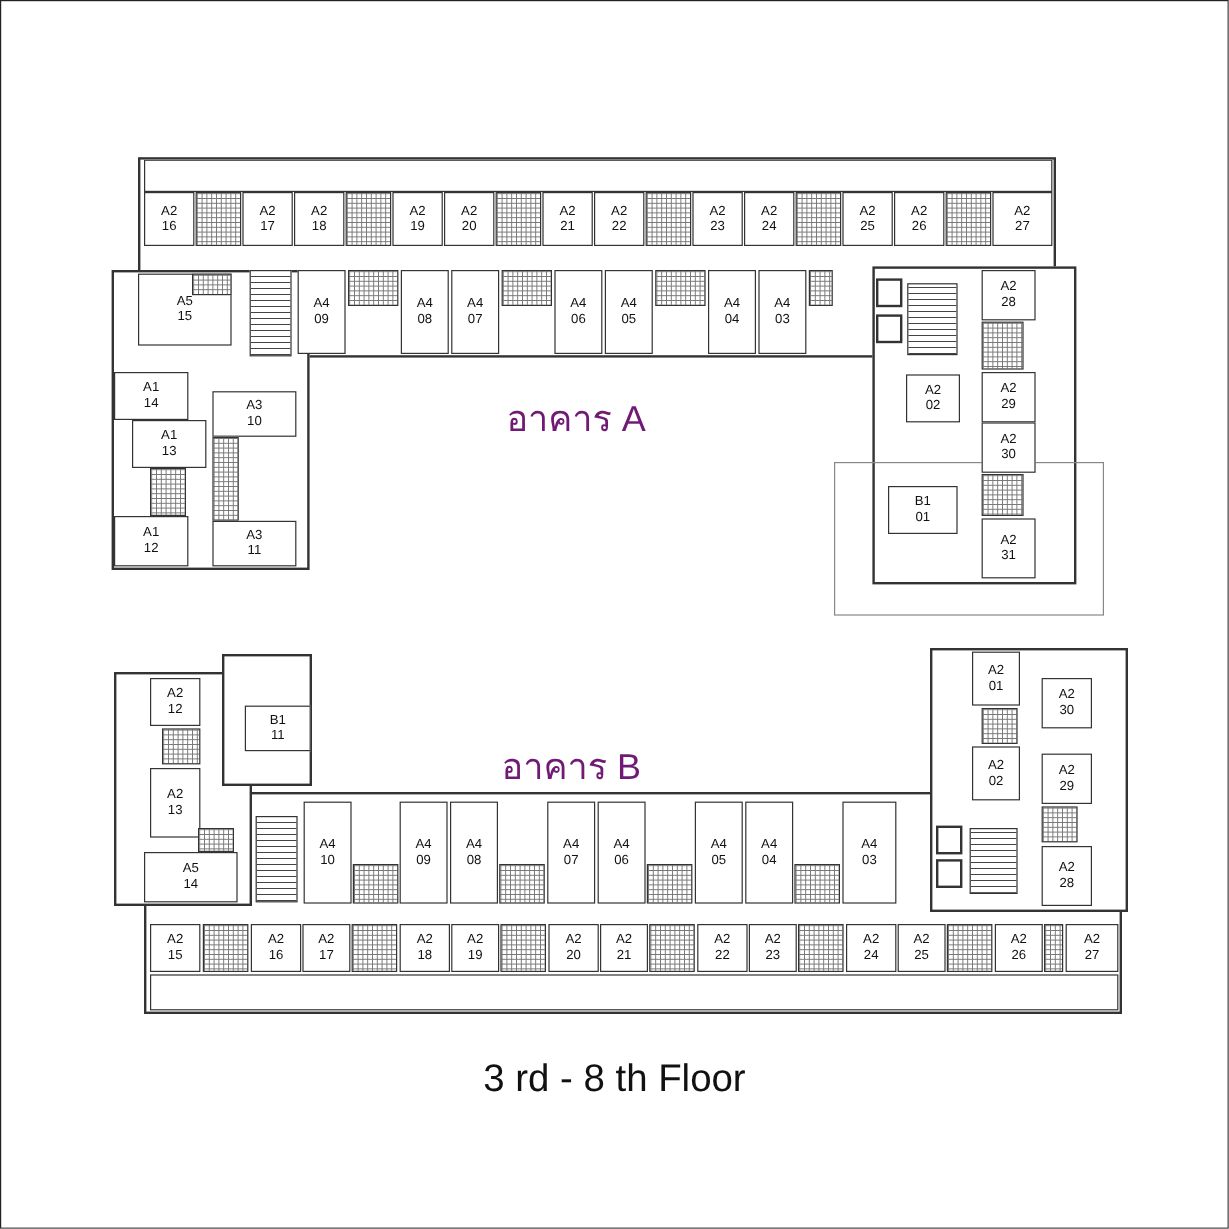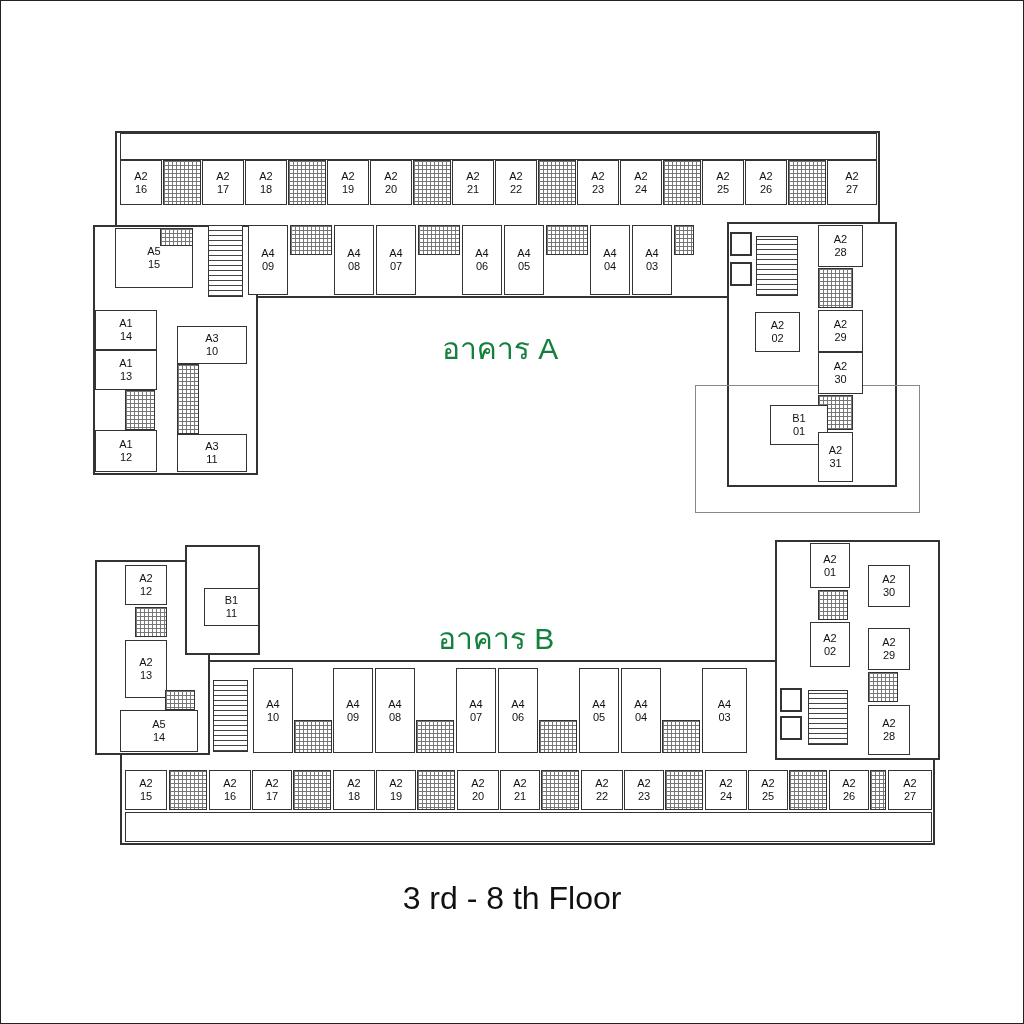--- a/index.html
+++ b/index.html
@@ -9,21 +9,21 @@
   .unit{position:absolute;box-sizing:border-box;border:1.5px solid #333;background:#fff;}
   .unit .lbl{position:absolute;left:0;right:0;top:50%;transform:translateY(-50%);text-align:center;font-size:11px;line-height:13px;color:#111;white-space:pre-line;}
   .bath{position:absolute;box-sizing:border-box;border:1.5px solid #333;
     background-color:#fff;
     background-image:linear-gradient(#777 1px,transparent 1px),linear-gradient(90deg,#777 1px,transparent 1px);
     background-size:4px 4px;}
   .stair{position:absolute;box-sizing:border-box;border:1.5px solid #333;
     background-image:repeating-linear-gradient(0deg,#444 0 1px,transparent 1px 5px);background-color:#fff;}
   .lift{position:absolute;box-sizing:border-box;border:2px solid #333;background:#fff;}
   .outline{position:absolute;border:1px solid #888;box-sizing:border-box;}
-  .bld-title{position:absolute;font-size:30px;color:#15803d;margin-left:20px;}
+  .bld-title{position:absolute;font-size:30px;color:#701a75;}
   .floor-title{position:absolute;left:0;right:0;top:880px;text-align:center;font-size:32px;color:#111;}
 </style>
 </head>
 <body>
 
 <div class="frame"></div>
 
 <div>
 
   <div class="bldg" style="left:115px;top:131px;width:765px;height:167px;"></div>
@@ -131,21 +131,21 @@
 
   <div class="unit" style="left:115px;top:228px;width:78px;height:60px;">
       <span class="lbl"><span>A5</span>
 <span>15</span></span>
     </div>
   <div class="bath" style="left:160px;top:228px;width:33px;height:18px;"></div>
   <div class="unit" style="left:95px;top:310px;width:62px;height:40px;">
       <span class="lbl"><span>A1</span>
 <span>14</span></span>
     </div>
-  <div class="unit" style="left:95px;top:350px;width:62px;height:40px;">
+  <div class="unit" style="left:110px;top:350px;width:62px;height:40px;">
       <span class="lbl"><span>A1</span>
 <span>13</span></span>
     </div>
   <div class="bath" style="left:125px;top:390px;width:30px;height:40px;"></div>
   <div class="unit" style="left:95px;top:430px;width:62px;height:42px;">
       <span class="lbl"><span>A1</span>
 <span>12</span></span>
     </div>
   <div class="unit" style="left:177px;top:326px;width:70px;height:38px;">
       <span class="lbl"><span>A3</span>
@@ -168,25 +168,25 @@
     </div>
   <div class="unit" style="left:818px;top:310px;width:45px;height:42px;">
       <span class="lbl"><span>A2</span>
 <span>29</span></span>
     </div>
   <div class="unit" style="left:818px;top:352px;width:45px;height:42px;">
       <span class="lbl"><span>A2</span>
 <span>30</span></span>
     </div>
   <div class="bath" style="left:818px;top:395px;width:35px;height:35px;"></div>
-  <div class="unit" style="left:740px;top:405px;width:58px;height:40px;margin-left:30px;">
+  <div class="unit" style="left:740px;top:405px;width:58px;height:40px;">
       <span class="lbl"><span>B1</span>
 <span>01</span></span>
     </div>
-  <div class="unit" style="left:818px;top:432px;width:35px;height:50px;">
+  <div class="unit" style="left:818px;top:432px;width:45px;height:50px;">
       <span class="lbl"><span>A2</span>
 <span>31</span></span>
     </div>
 
   <div class="bld-title" style="left:422px;top:325px;">อาคาร A</div>
 </div>
 
 <div>
 
   <div class="bldg" style="left:120px;top:660px;width:815px;height:185px;"></div>

